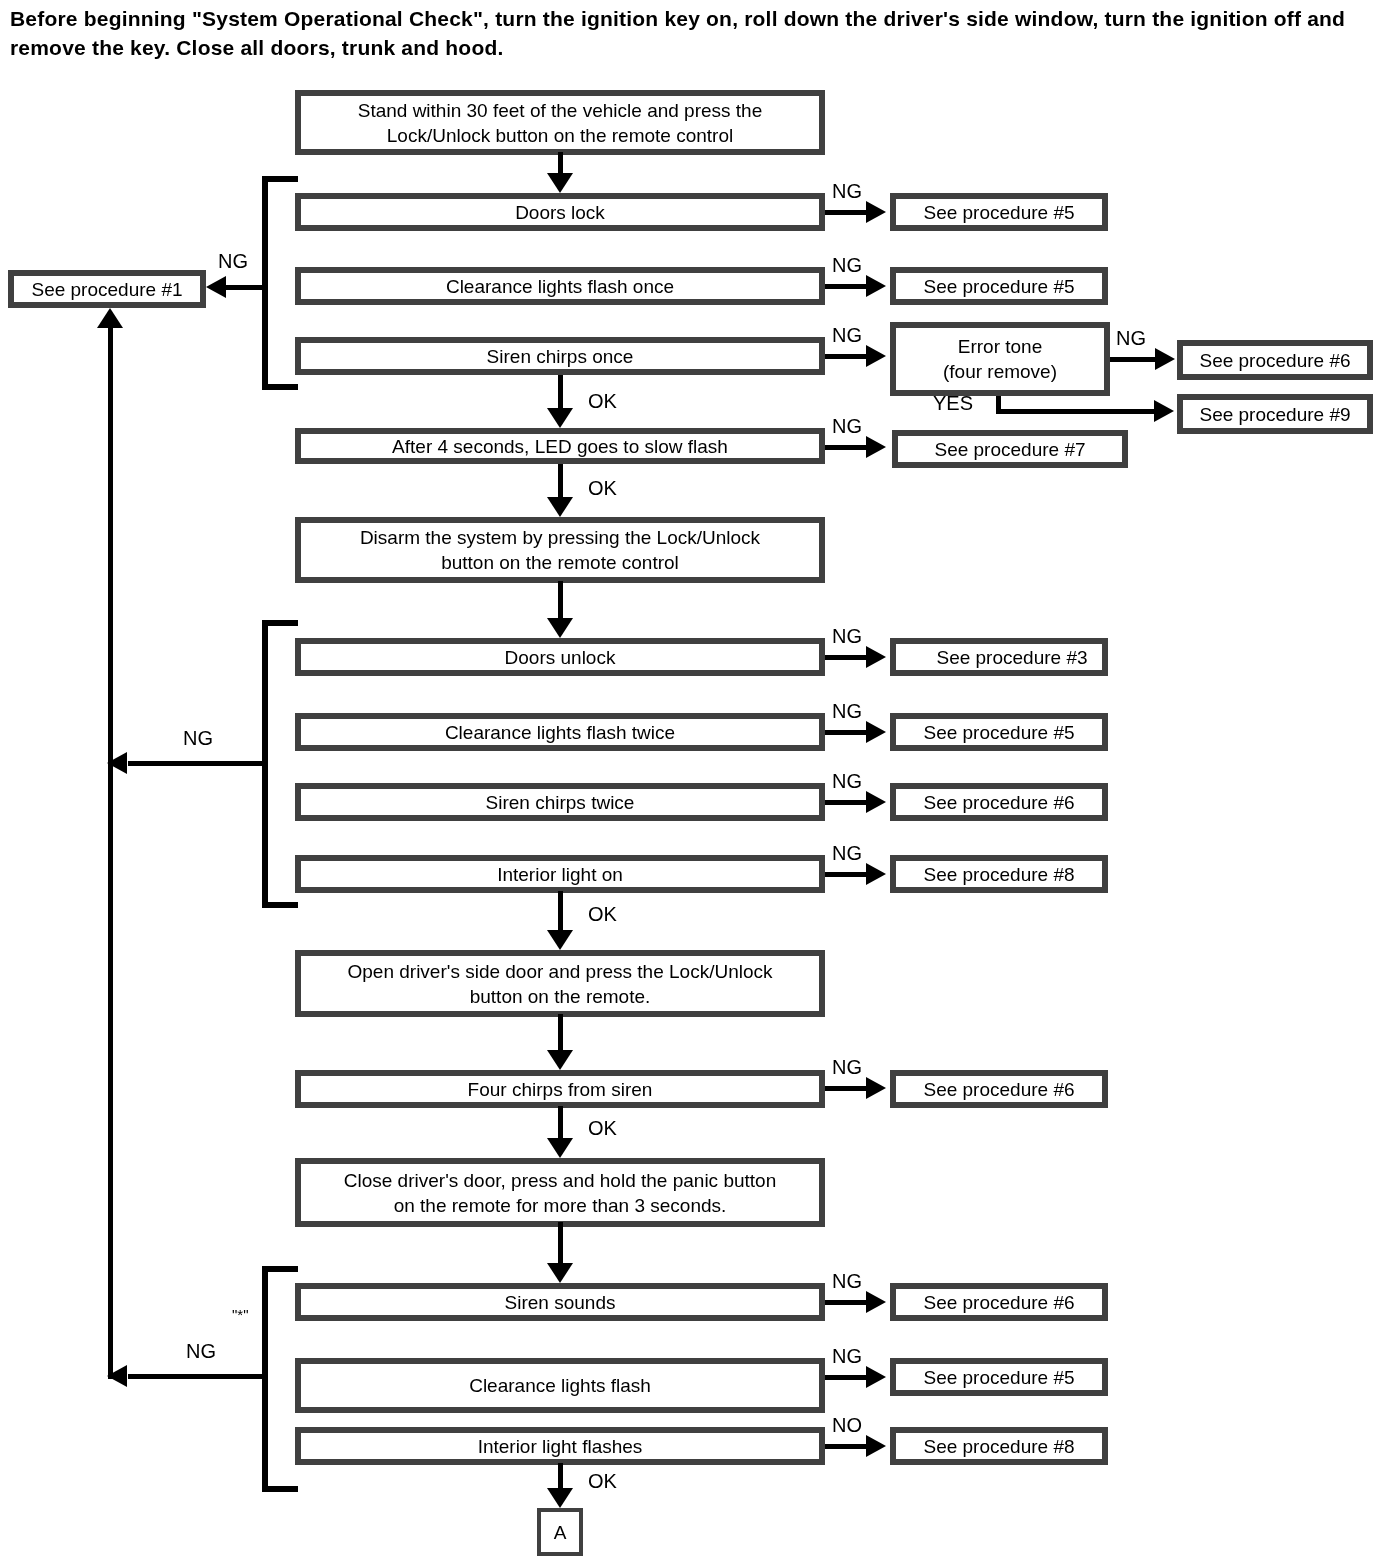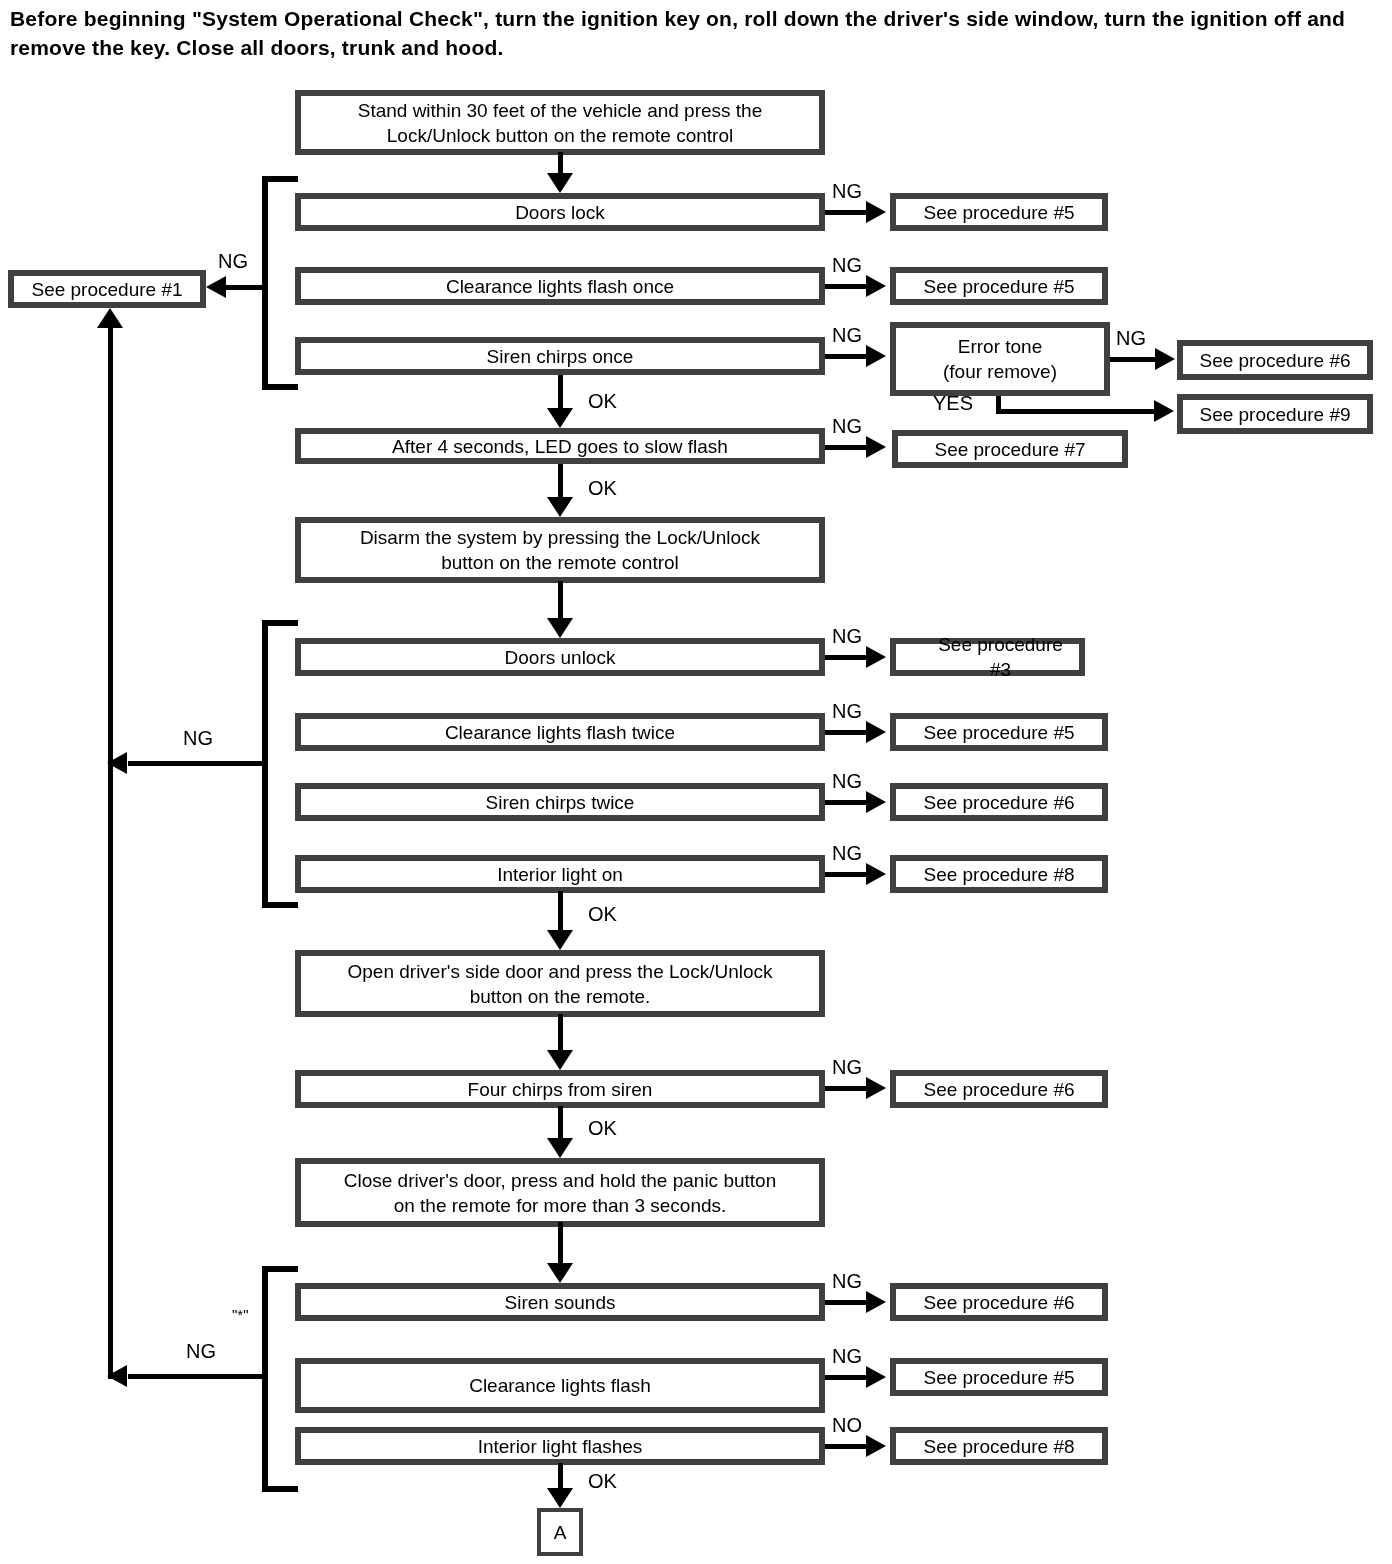--- a/index.html
+++ b/index.html
@@ -81,21 +81,21 @@
   <div class="box" style="left:890px;top:267px;width:218px;height:38px;">See procedure #5</div>
 
   <div class="box" style="left:890px;top:322px;width:220px;height:74px;justify-content:center;">
     <span class="ln">Error tone</span>
     <span class="ln">(four remove)</span>
   </div>
 
   <div class="box" style="left:1177px;top:340px;width:196px;height:40px;">See procedure #6</div>
   <div class="box" style="left:1177px;top:394px;width:196px;height:40px;">See procedure #9</div>
   <div class="box" style="left:892px;top:430px;width:236px;height:38px;">See procedure #7</div>
-  <div class="box" style="left:890px;top:638px;width:195px;height:38px;padding-left:32px;">See procedure #3</div>
+  <div class="box" style="left:890px;top:638px;width:218px;height:38px;padding-left:32px;">See procedure #3</div>
   <div class="box" style="left:890px;top:713px;width:218px;height:38px;">See procedure #5</div>
   <div class="box" style="left:890px;top:783px;width:218px;height:38px;">See procedure #6</div>
   <div class="box" style="left:890px;top:855px;width:218px;height:38px;">See procedure #8</div>
   <div class="box" style="left:890px;top:1070px;width:218px;height:38px;">See procedure #6</div>
   <div class="box" style="left:890px;top:1283px;width:218px;height:38px;">See procedure #6</div>
   <div class="box" style="left:890px;top:1358px;width:218px;height:38px;">See procedure #5</div>
   <div class="box" style="left:890px;top:1427px;width:218px;height:38px;">See procedure #8</div>
 
   <div class="vl" style="left:558px;top:152px;height:24px;"></div>
   <div class="ah ah-down" style="left:547px;top:173px;"></div>

